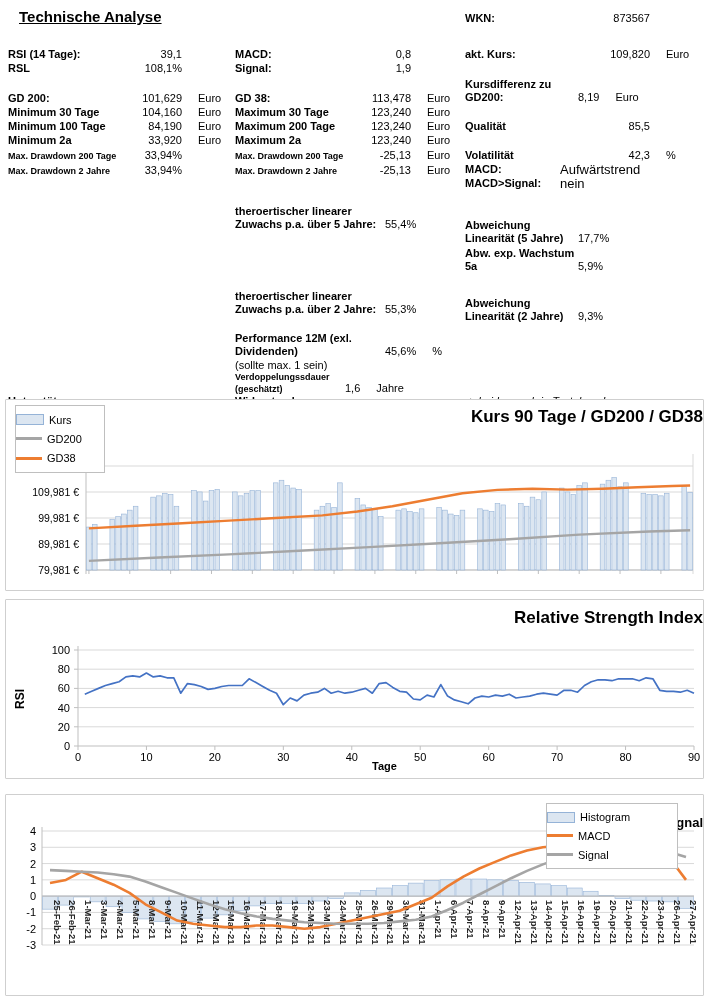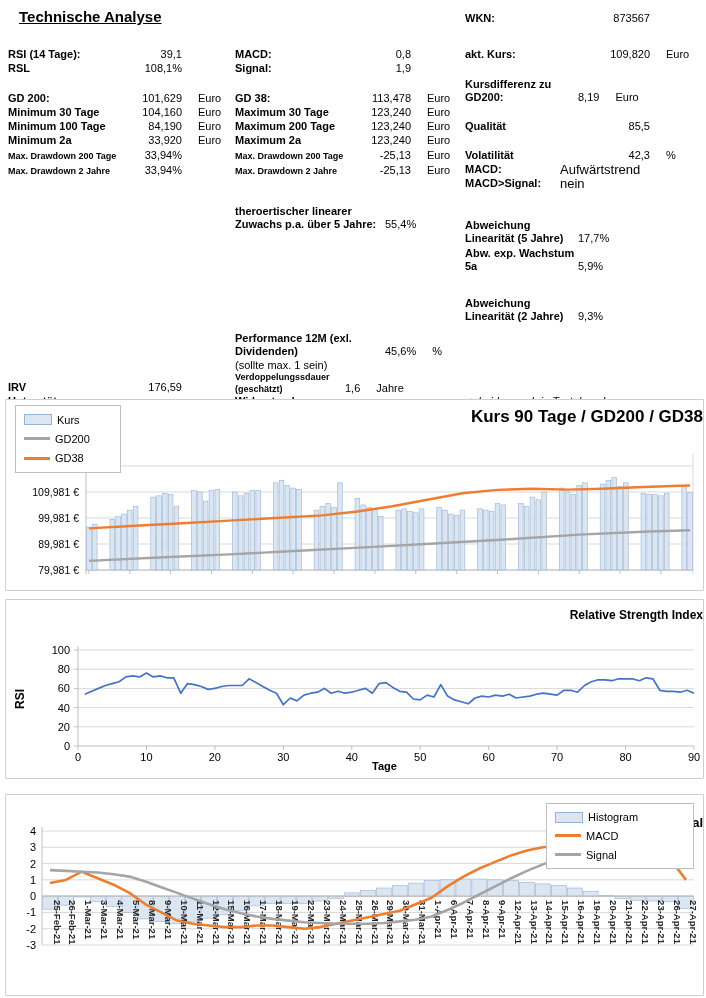--- a/index.html
+++ b/index.html
@@ -21,21 +21,21 @@
   .w150{flex:0 0 150px;}
   .w115{flex:0 0 113px;}
   .w95{flex:0 0 95px;}
   .val-left{font-size:13px;text-align:left;flex:1;}
   
   .chartbox{position:absolute;left:5px;width:697px;background:#fff;
             border:1px solid #cfcfcf;border-radius:1px;}
   .chartbox svg{display:block;font-family:"Liberation Sans",sans-serif;}
   .ctitle{position:absolute;left:0;right:0;text-align:right;font-weight:bold;}
   .legend{position:absolute;background:#fff;border:1px solid #bfbfbf;
-          padding:4px 8px;display:flex;flex-direction:column;justify-content:space-around;}
+          padding:4px 0;display:flex;flex-direction:column;justify-content:space-around;}
   .lg-item{display:flex;align-items:center;gap:5px;font-size:11px;height:18px;}
   .sw-bar{width:26px;height:9px;background:#dce6f1;border:1px solid #95b3d7;}
   .sw-line{width:26px;height:0;border-top:3px solid #a5a5a5;}
   .sw-orange{border-top-color:#ed7d31;}
   .sw-gray{border-top-color:#a5a5a5;}
   .rsi-ylab{position:absolute;font-weight:bold;font-size:12px;transform:rotate(-90deg);}
   .rsi-xlab{position:absolute;font-weight:bold;font-size:11px;}
 </style>
 </head>
 <body>
@@ -76,25 +76,20 @@
   <div class="srow colA sm" style="top:149px">
       <span class="lbl">Max. Drawdown 200 Tage</span>
       <span class="val">33,94%</span>
       <span class="unit"></span>
     </div>
   <div class="srow colA sm" style="top:164px">
       <span class="lbl">Max. Drawdown 2 Jahre</span>
       <span class="val">33,94%</span>
       <span class="unit"></span>
     </div>
-  <div class="srow colA" style="top:381px">
-      <span class="lbl">IRV</span>
-      <span class="val">176,59</span>
-      <span class="unit"></span>
-    </div>
   <div class="srow colA" style="top:395px">
       <span class="lbl">Unterstützung</span>
     </div>
 
   <div class="srow colB" style="top:48px">
       <span class="lbl">MACD:</span>
       <span class="val">0,8</span>
       <span class="unit"></span>
     </div>
   <div class="srow colB" style="top:62px">
@@ -128,20 +123,25 @@
       <span class="unit">Euro</span>
     </div>
   <div class="srow colB sm" style="top:164px">
       <span class="lbl">Max. Drawdown 2 Jahre</span>
       <span class="val">-25,13</span>
       <span class="unit">Euro</span>
     </div>
   <div class="srow colB" style="top:205px">
       <span class="lbl w150">theroertischer linearer Zuwachs p.a. über 5 Jahre:</span>
       <span class="val">55,4%</span>
+      <span class="unit"></span>
+    </div>
+  <div class="srow colB" style="top:290px">
+      <span class="lbl w150">theroertischer linearer Zuwachs p.a. über 2 Jahre:</span>
+      <span class="val">55,3%</span>
       <span class="unit"></span>
     </div>
   <div class="srow colB" style="top:332px">
       <span class="lbl w150">Performance 12M (exl. Dividenden)</span>
       <span class="val">45,6%</span>
       <span class="unit">%</span>
     </div>
   <div class="srow colB reg" style="top:359px">
       <span class="lbl">(sollte max. 1 sein)</span>
     </div>
@@ -324,21 +324,21 @@
         <rect x="652.564423076923" y="95.85059999999999" width="4.6692307692307695" height="74.14940000000001" fill="#dce6f1" stroke="#95b3d7" stroke-width="0.6"></rect>
         <rect x="658.4009615384615" y="93.25059999999998" width="4.6692307692307695" height="76.74940000000002" fill="#dce6f1" stroke="#95b3d7" stroke-width="0.6"></rect>
         <rect x="675.9105769230769" y="86.75059999999998" width="4.6692307692307695" height="83.24940000000002" fill="#dce6f1" stroke="#95b3d7" stroke-width="0.6"></rect>
         <rect x="681.7471153846153" y="92.47059999999999" width="4.6692307692307695" height="77.52940000000001" fill="#dce6f1" stroke="#95b3d7" stroke-width="0.6"></rect>
         <polyline points="82.9,160.9 153.0,157.5 223.0,154.4 293.0,150.7 363.1,147.1 433.1,143.2 503.1,139.3 573.2,134.6 643.2,131.5 684.1,130.2" fill="none" stroke="#a5a5a5" stroke-width="2.4" stroke-linejoin="round"></polyline>
         <polyline points="82.9,128.4 129.6,125.8 176.3,123.2 223.0,120.6 269.7,118.0 316.4,115.4 351.4,111.5 386.4,106.3 421.4,99.8 456.5,93.3 491.5,89.9 526.5,88.8 561.5,89.6 596.5,88.8 631.6,87.3 666.6,86.0 684.1,85.5" fill="none" stroke="#ed7d31" stroke-width="2.4" stroke-linejoin="round"></polyline>
       </svg>
   </div>
 
   <div class="chartbox" style="top:599px;height:178px">
-    <div class="ctitle" style="top:8px;font-size:12px">Relative Strength Index</div>
+    <div class="ctitle" style="top:8px;font-size:17px">Relative Strength Index</div>
     <div class="rsi-ylab" style="left:4px;top:92px">RSI</div>
     <div class="rsi-xlab" style="left:366px;top:160px">Tage</div>
     <svg id="svg-rsi" width="695" height="176">
         <text x="64" y="150" fill="#000" font-size="11" text-anchor="end">0</text>
         <line x1="68" y1="146" x2="72" y2="146" stroke="#bfbfbf"></line>
         <line x1="72" y1="126.8" x2="688" y2="126.8" stroke="#d9d9d9"></line>
         <text x="64" y="130.8" fill="#000" font-size="11" text-anchor="end">20</text>
         <line x1="68" y1="126.8" x2="72" y2="126.8" stroke="#bfbfbf"></line>
         <line x1="72" y1="107.6" x2="688" y2="107.6" stroke="#d9d9d9"></line>
         <text x="64" y="111.6" fill="#000" font-size="11" text-anchor="end">40</text>

